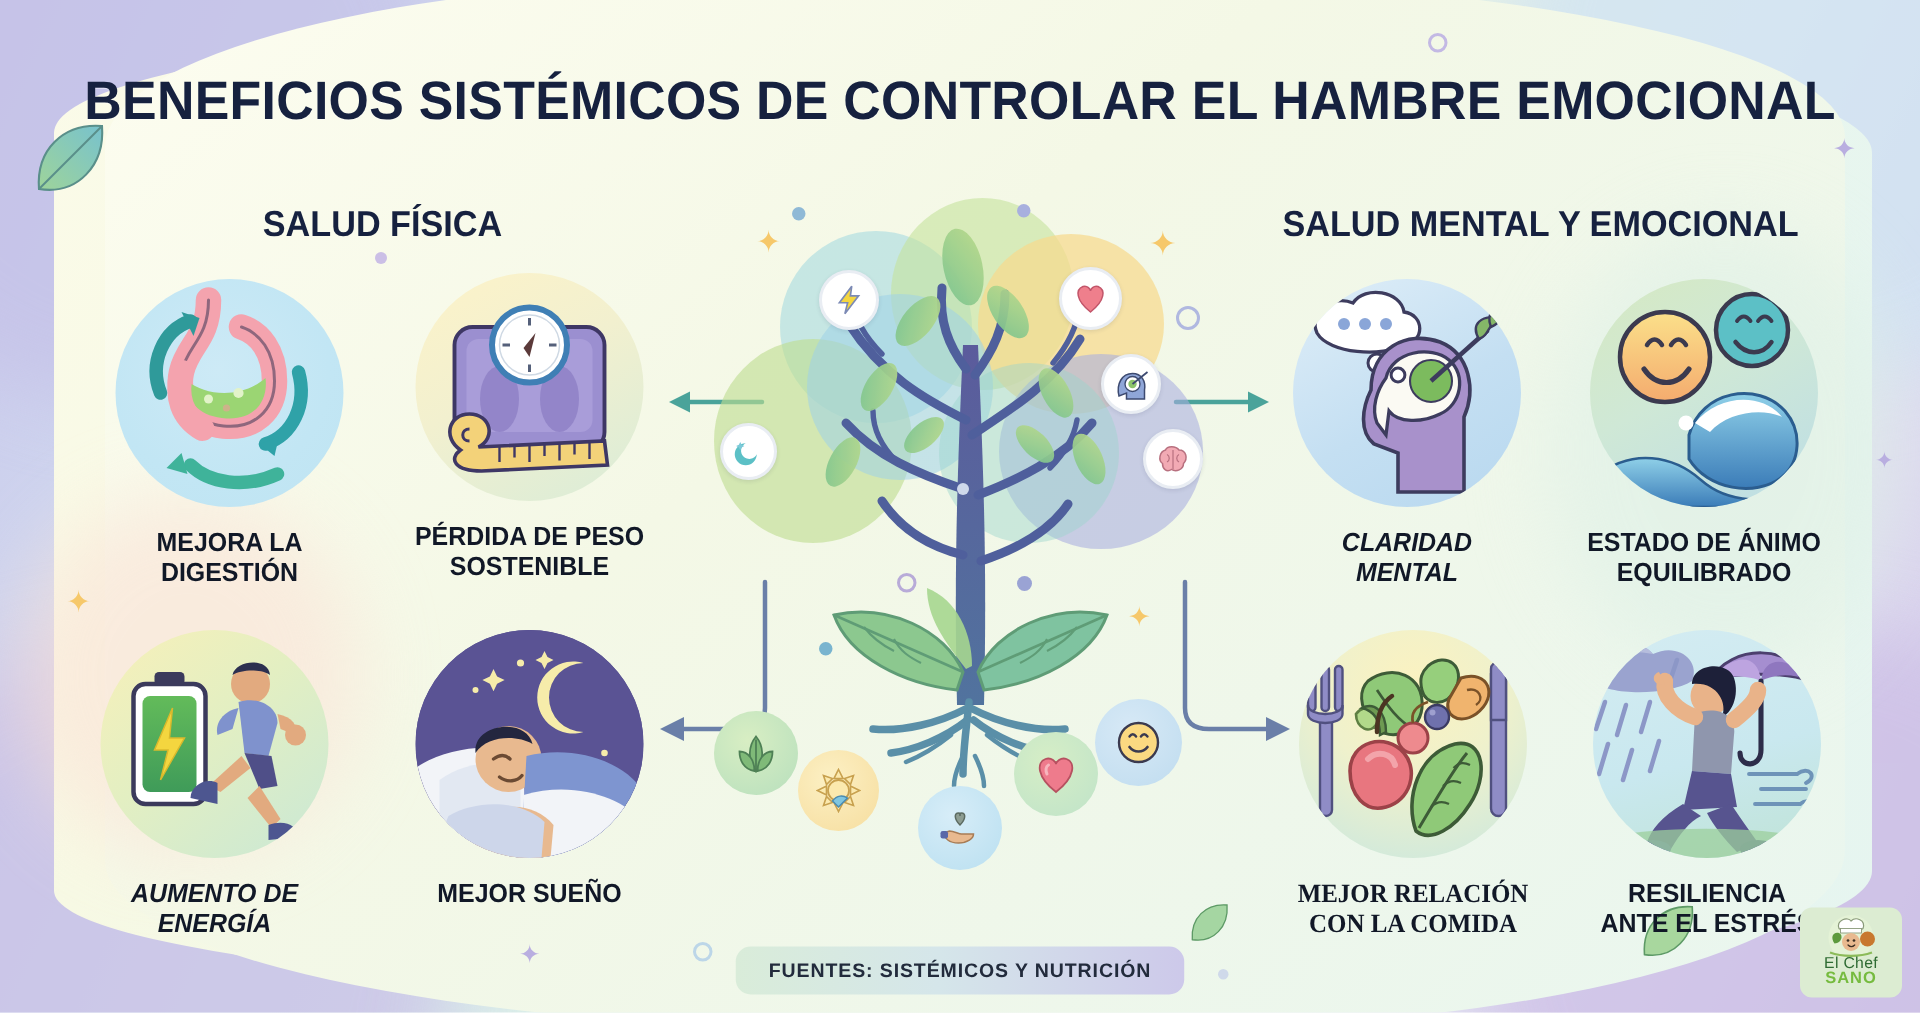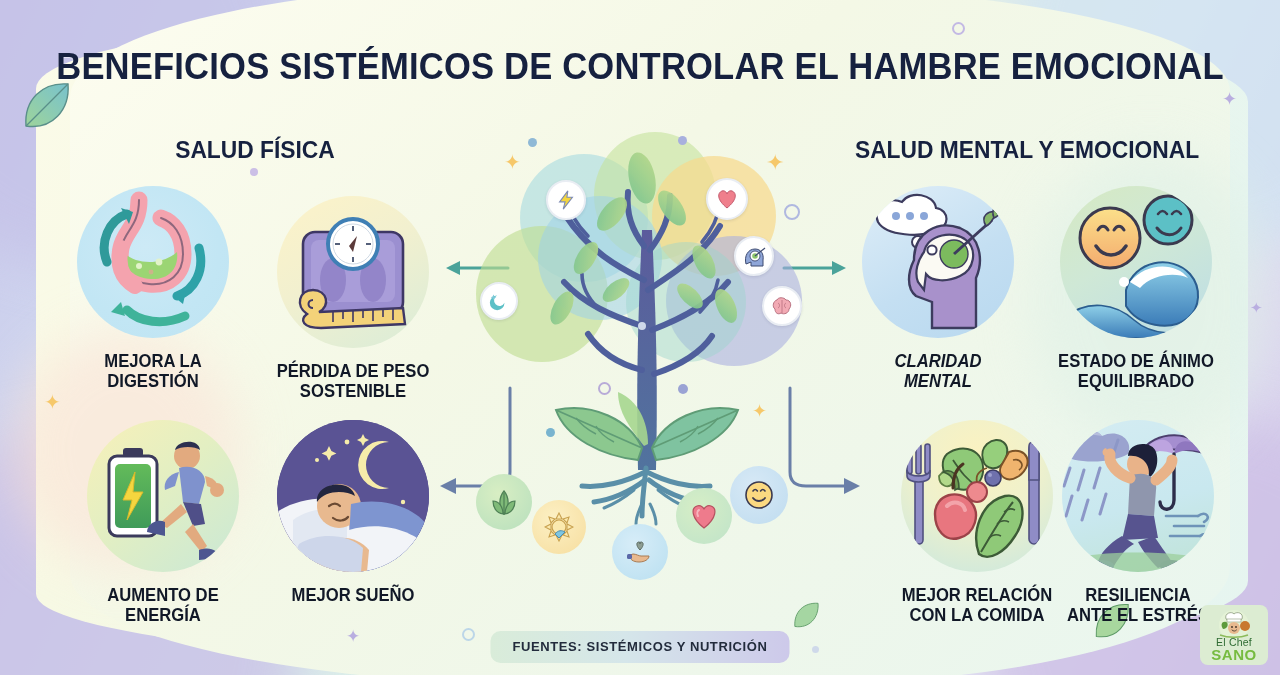--- a/index.html
+++ b/index.html
@@ -61,26 +61,26 @@
   .card .disc {
     width: 152px; height: 152px; border-radius: 50%;
     margin: 0 auto; position: relative; overflow: hidden;
   }
   .card .cap {
     margin-top: 14px;
     font-size: 17.5px; font-weight: 700; line-height: 1.12;
     color: #111827; transform: scaleX(.95); white-space: pre-line;
   }
   .c-dig { left: 58px;  top: 186px; }
-  .c-wei { left: 258px; top: 196px; }
-  .c-ene { left: 68px;  top: 420px; }
+  .c-wei { left: 258px; top: 182px; }
+  .c-ene { left: 48px;  top: 420px; font-style: italic; }
   .c-sle { left: 258px; top: 420px; }
   .c-cla { left: 843px; top: 186px; font-style: italic; }
   .c-moo { left: 1041px;top: 186px; }
-  .c-rel { left: 882px; top: 420px; }
+  .c-rel { left: 847px; top: 420px; font-family: Liberation Serif, serif; }
   .c-res { left: 1043px;top: 420px; }
 
   .disc.d-blue   { background: radial-gradient(circle at 45% 40%, #cdeaf6 0%, #c2e6f4 60%, #bfe4f2 100%); }
   .disc.d-yelgrn { background: linear-gradient(150deg, #fdf3c9 0%, #f2f0cf 45%, #d9ecd8 100%); }
   .disc.d-grnyel { background: linear-gradient(140deg, #f8f0b9 0%, #e3efc2 45%, #c9e8d6 100%); }
   .disc.d-night  { background: #544d8e; }
   .disc.d-skyblue{ background: linear-gradient(150deg, #dfeef8 0%, #c4dff2 55%, #b8d8ef 100%); }
   .disc.d-grnblu { background: linear-gradient(150deg, #d6e9c2 0%, #cfe8d6 45%, #bcdde6 100%); }
   .disc.d-food   { background: radial-gradient(circle at 50% 25%, #fbf2c0 0%, #eff1cc 45%, #c8e7e0 100%); }
   .disc.d-storm  { background: linear-gradient(165deg, #d4ecf2 0%, #c9e8ef 55%, #bfe3d6 100%); }
@@ -125,21 +125,21 @@
   .logo {
     position: absolute; right: 12px; bottom: 10px;
     width: 68px; height: 60px;
     background: #dcecd2; border-radius: 8px;
     display: flex; align-items: center; justify-content: center;
   }
   .logo-inner { width: 56px; height: 52px; position: relative; }
   .logo-t1 { position:absolute; left:0; top:27px; width:56px; text-align:center;
              font-size:10.5px; font-weight:400; color:#2f6b33; letter-spacing:.2px;}
   .logo-t2 { position:absolute; left:0; top:37px; width:56px; text-align:center;
-             font-size:15px; font-weight:700; color:#76bb3f; letter-spacing:.6px;}
+             font-size:11px; font-weight:700; color:#76bb3f; letter-spacing:.6px;}
 </style>
 </head>
 <body>
 
 <div class="tint tint-tl"></div>
 <div class="tint tint-tr"></div>
 <div class="tint tint-bl"></div>
 <div class="tint tint-br"></div>
 <div class="blob"></div>
 <div class="blob2"></div>

